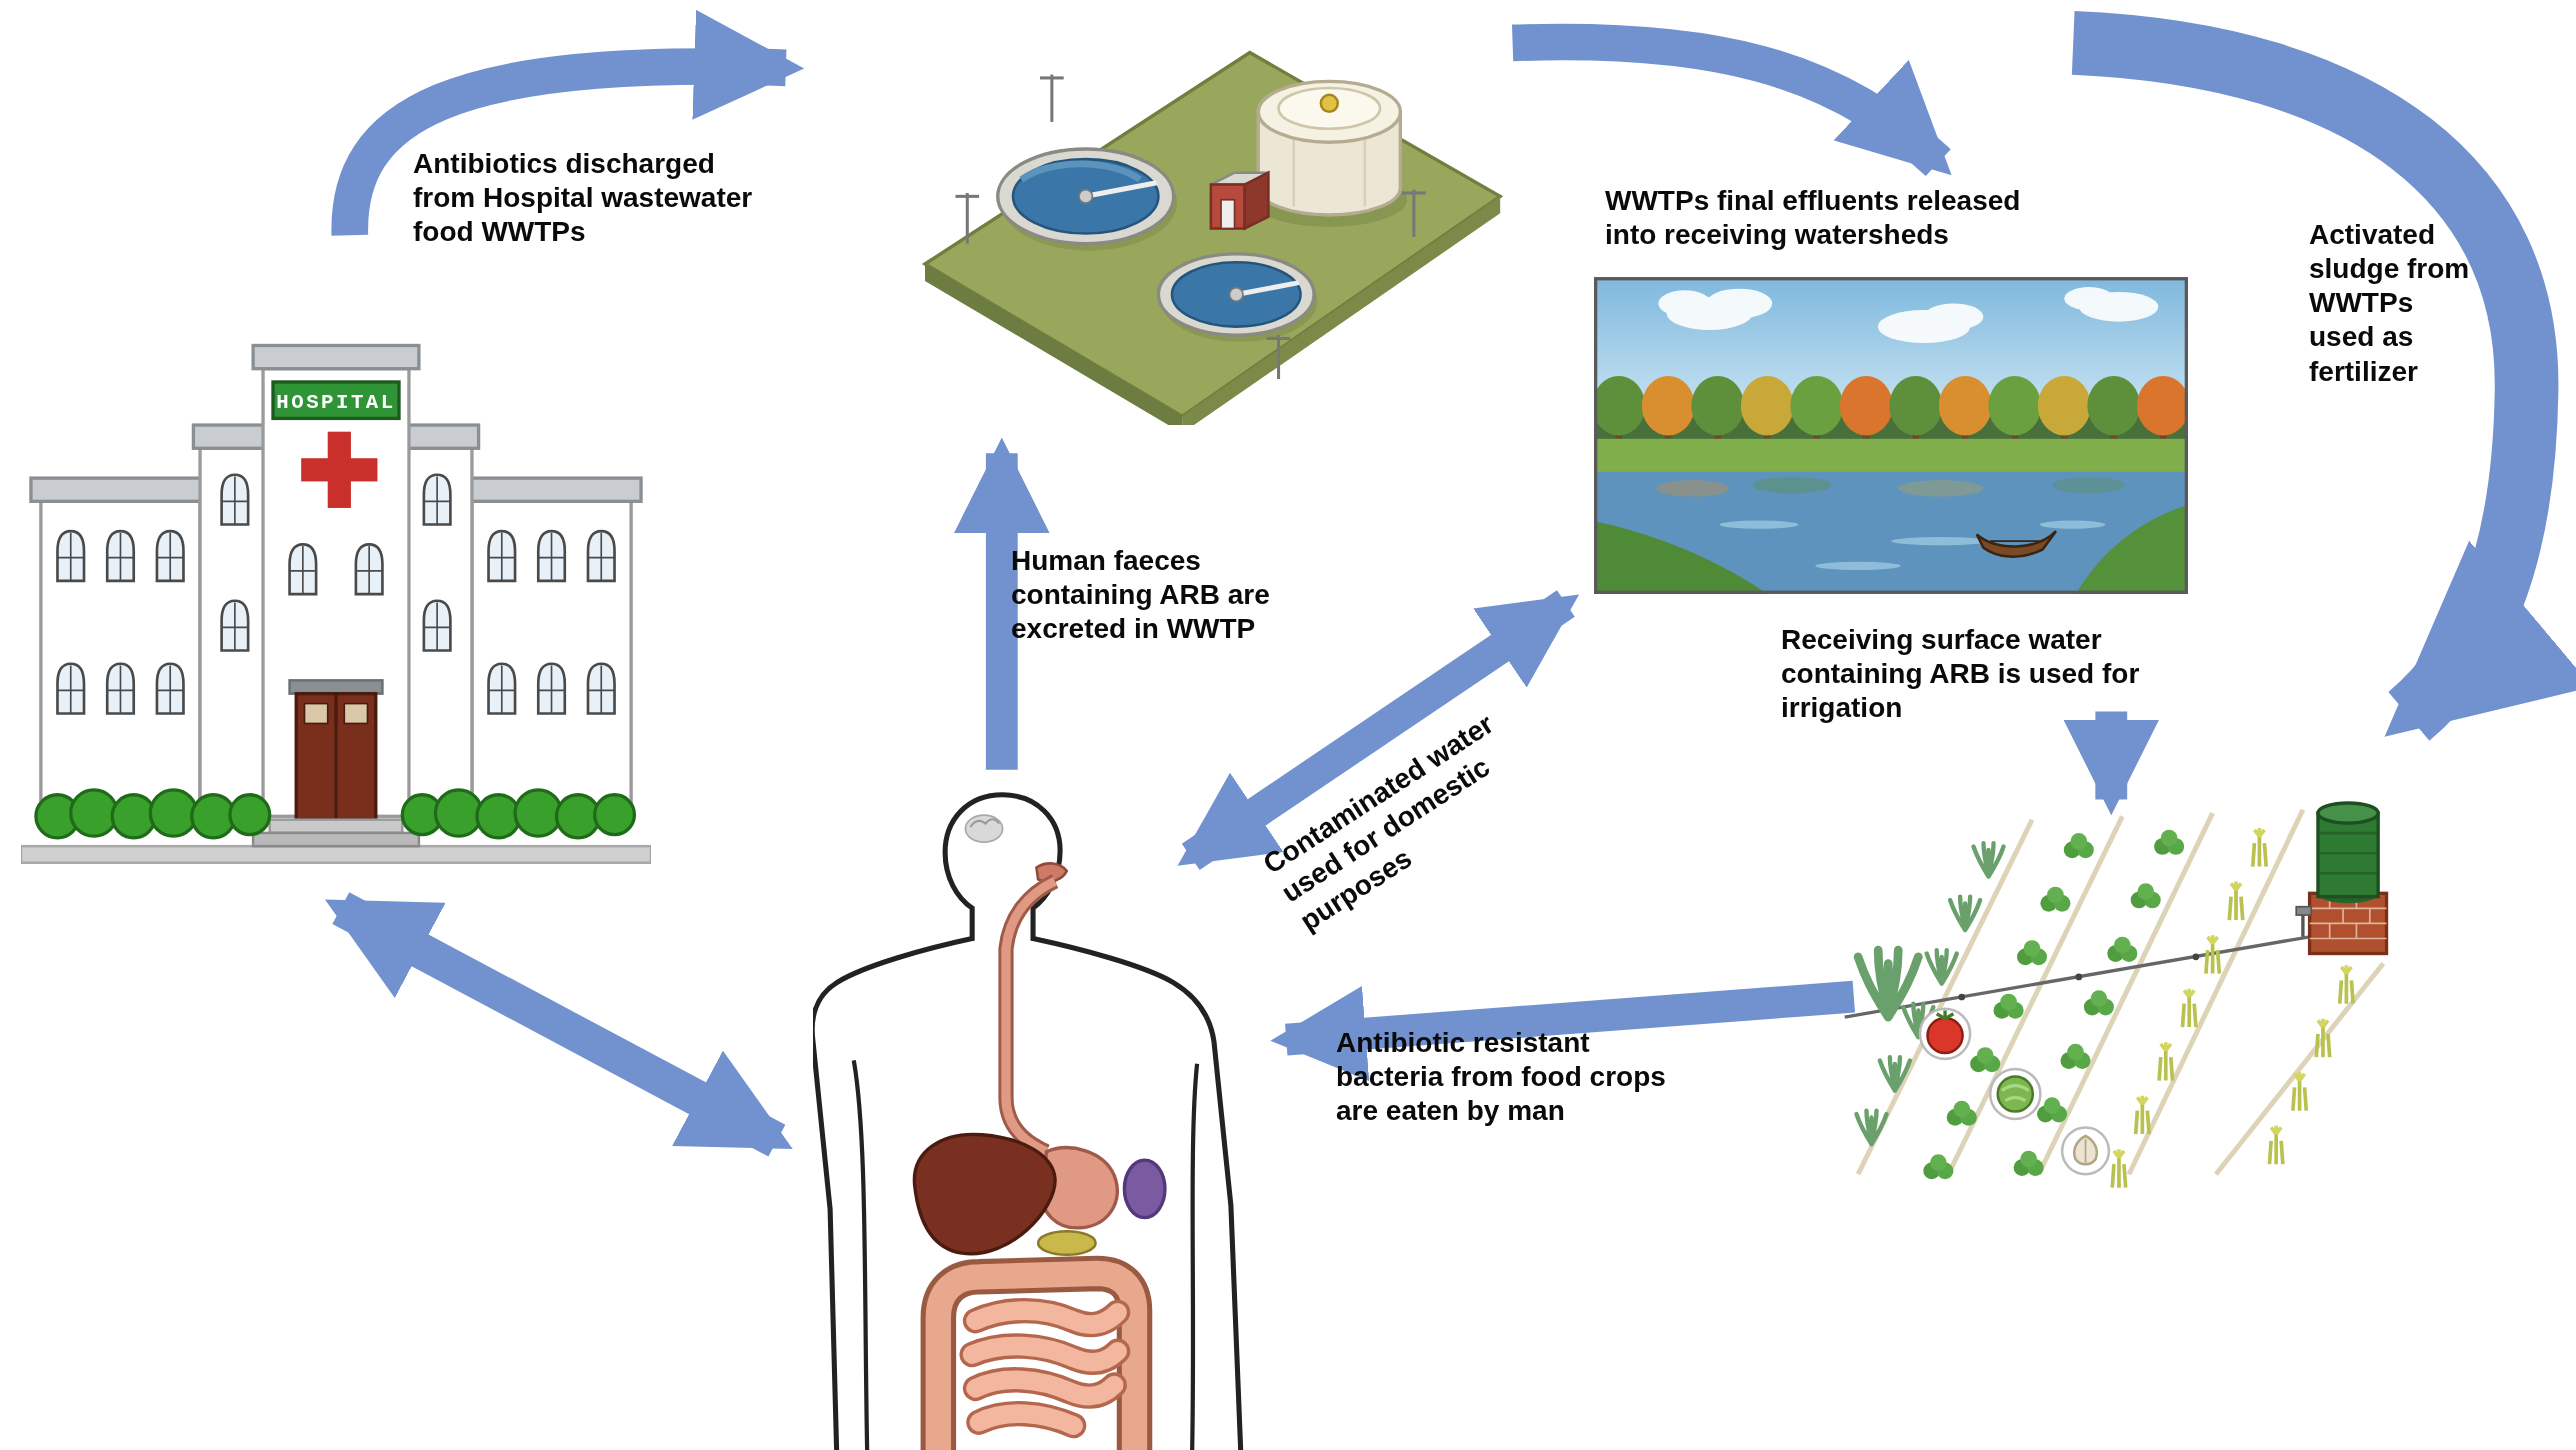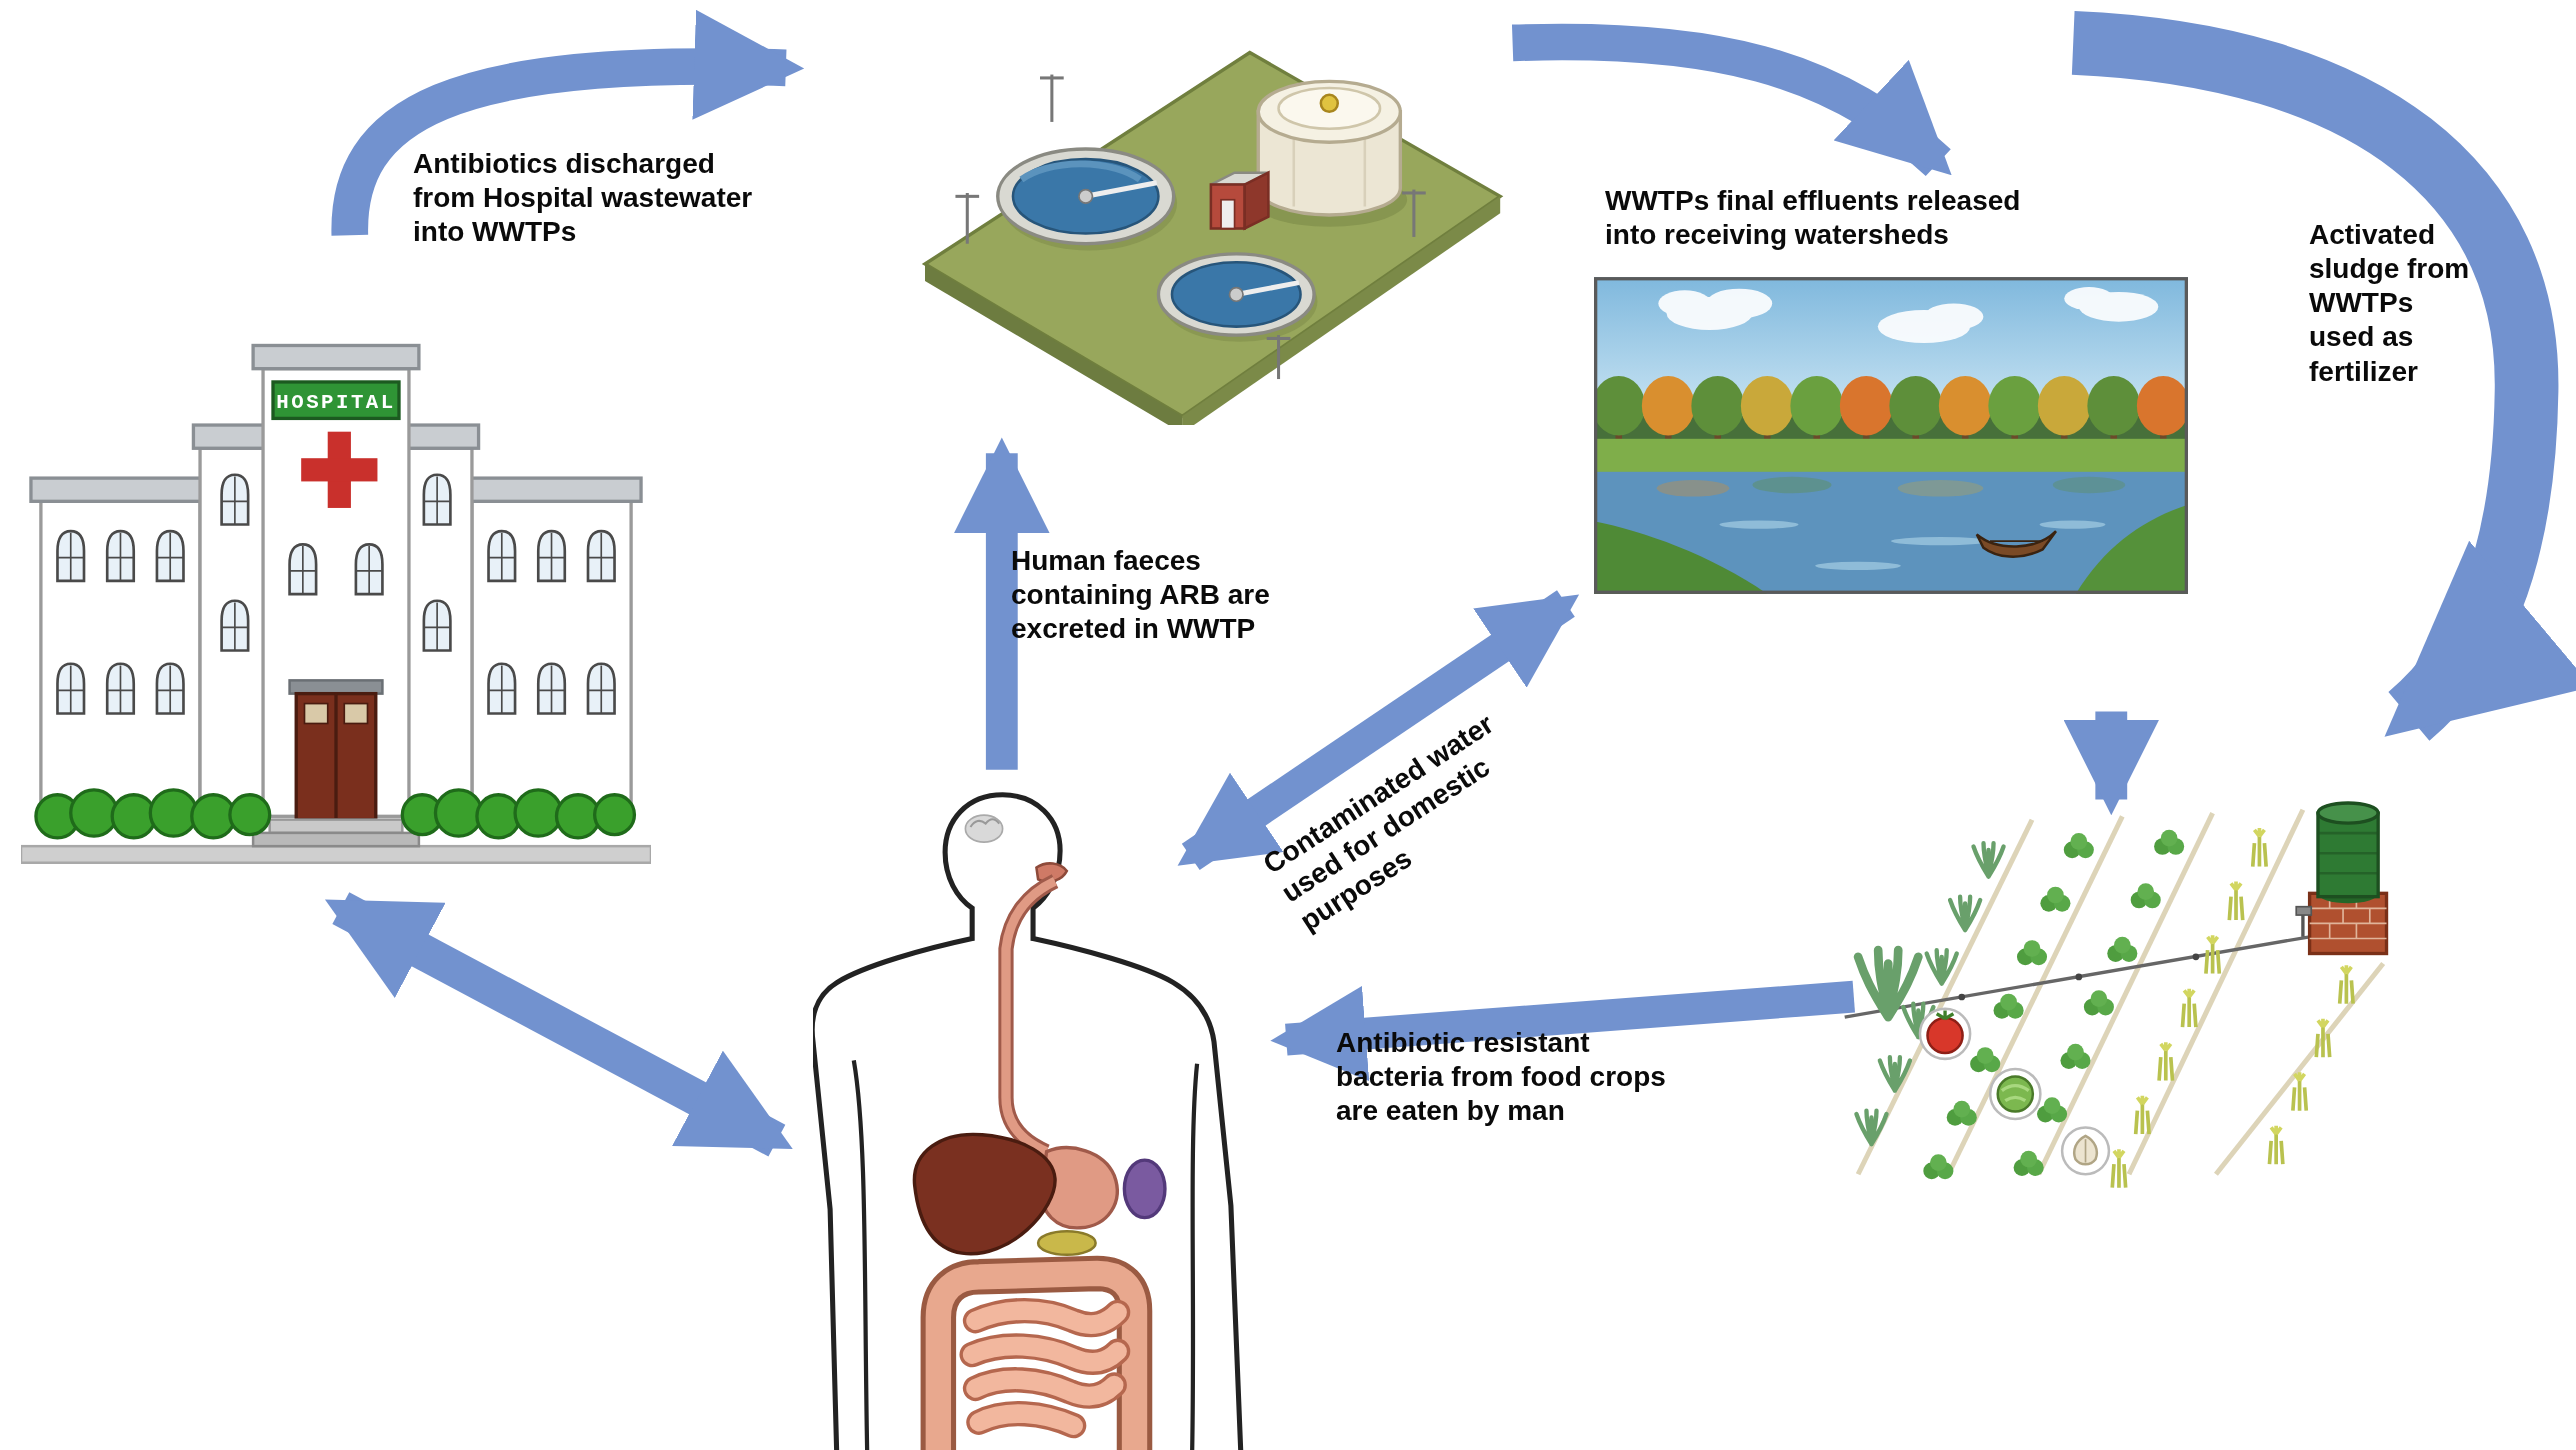--- a/index.html
+++ b/index.html
@@ -401,32 +401,35 @@
       <path d="M 98 378 C 114 370 136 372 154 380" stroke="#b5674e" stroke-width="15"></path>
       <path d="M 96 318 C 114 310 136 310 154 318 C 166 323 174 319 180 313" stroke="#f2b79e" stroke-width="11"></path>
       <path d="M 94 338 C 112 330 136 332 154 340 C 166 345 174 342 180 336" stroke="#f2b79e" stroke-width="11"></path>
       <path d="M 96 358 C 112 350 134 352 152 360 C 164 365 172 362 178 356" stroke="#f2b79e" stroke-width="11"></path>
       <path d="M 98 378 C 114 370 136 372 154 380" stroke="#f2b79e" stroke-width="11"></path>
     </g>
   </svg>
 
   <div class="label" style="left:413px;top:147px">Antibiotics discharged
 from Hospital wastewater
-into WWTPs</div>
+food WWTPs</div>
   <div class="label" style="left:2309px;top:218px">Activated
 sludge from
 WWTPs
 used as
 fertilizer</div>
   <div class="label" style="left:1605px;top:184px">WWTPs final effluents released
 into receiving watersheds</div>
   <div class="label" style="left:1011px;top:544px">Human faeces
 containing ARB are
 excreted in WWTP</div>
   <div class="label rot" style="left:1257px;top:853px">Contaminated water
 used for domestic
 purposes</div>
+  <div class="label" style="left:1781px;top:623px">Receiving surface water
+containing ARB is used for
+irrigation</div>
   <div class="label" style="left:1336px;top:1026px">Antibiotic resistant
 bacteria from food crops
 are eaten by man</div>
 
 </div>
 
 
 </body></html>

